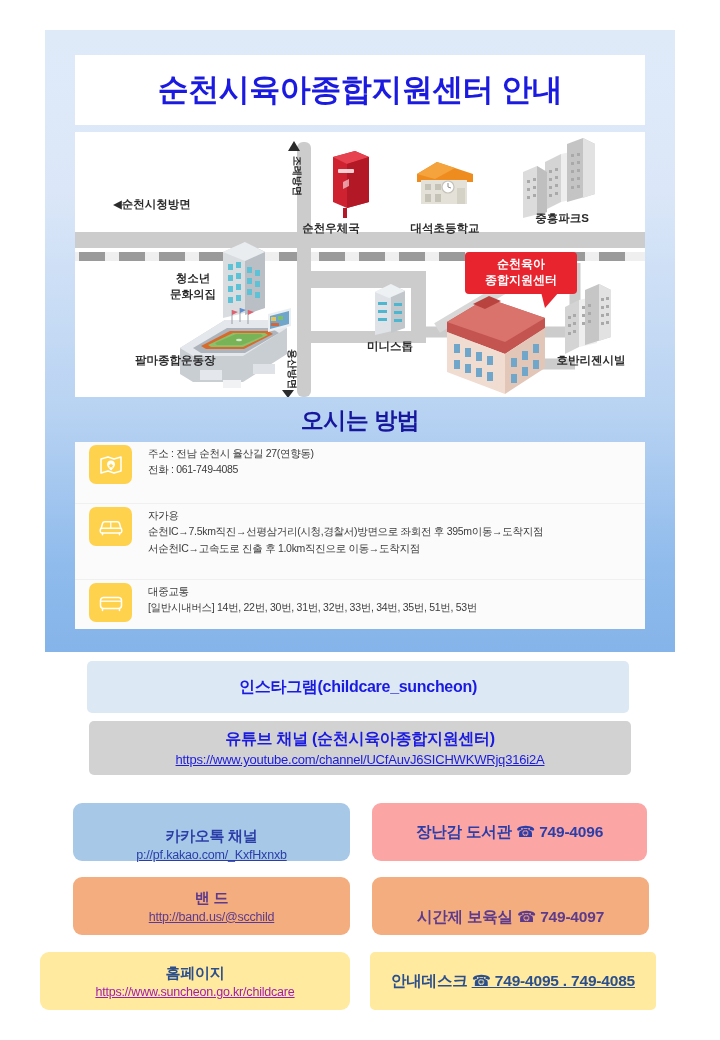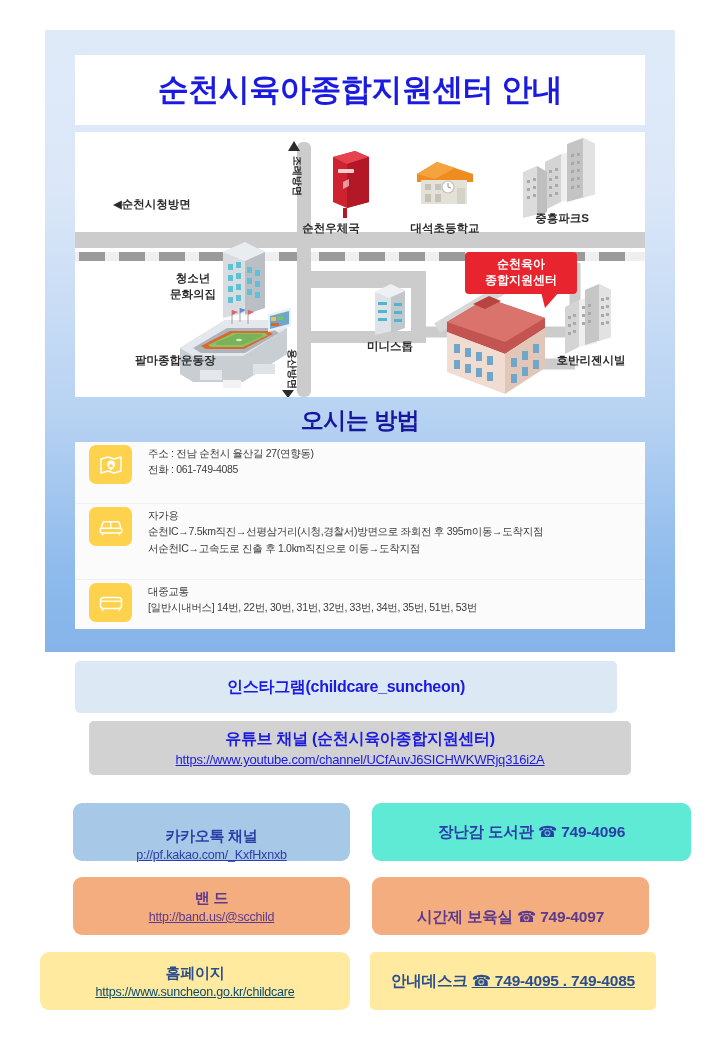--- a/index.html
+++ b/index.html
@@ -143,43 +143,43 @@
   .lbox .single {
     font-size: 15px;
     font-weight: bold;
     letter-spacing: -0.2px;
     white-space: nowrap;
   }
   .lbox .single .u { text-decoration: underline; font-weight: bold; }
 
   
   #box-instagram {
-    left: 75px; top: 661px; width: 542px; height: 52px;
+    left: 87px; top: 661px; width: 542px; height: 52px;
     background: #dde8f5; border-radius: 5px;
   }
   #box-instagram .l1 { color: #1a1ae0; font-size: 16px; }
   #box-instagram .l2 { color: #2a2a2a; font-size: 11px; }
 
   #box-youtube {
     left: 89px; top: 721px; width: 542px; height: 54px;
     background: #d2d2d2; border-radius: 5px;
   }
   #box-youtube .l1 { color: #1a1ae0; font-size: 16px; }
   #box-youtube .l2 { color: #1a1ae0; font-size: 13px; }
 
   #box-kakao {
     left: 73px; top: 803px; width: 277px; height: 58px;
     background: #a8c8e8; border-radius: 9px;
   }
   #box-kakao .l1 { color: #2b3ea8; margin-top: 24px; }
   #box-kakao .l2 { color: #2b3ea8; font-size: 12.5px; }
 
   #box-toylibrary {
-    left: 372px; top: 803px; width: 319px; height: 58px;
-    background: #5eead4; border-radius: 9px;
+    left: 372px; top: 803px; width: 275px; height: 58px;
+    background: #fca5a5; border-radius: 9px;
   }
   #box-toylibrary .single { color: #2b3ea8; font-size: 15.5px; }
 
   #box-band {
     left: 73px; top: 877px; width: 277px; height: 58px;
     background: #f3ad7e; border-radius: 9px;
   }
   #box-band .l1 { color: #5d3a8c; }
   #box-band .l2 { color: #5d3a8c; font-size: 12.5px; }
 
@@ -187,21 +187,21 @@
     left: 372px; top: 877px; width: 277px; height: 58px;
     background: #f3ad7e; border-radius: 9px;
   }
   #box-hourlycare .single { color: #5d3a8c; font-size: 15.5px; margin-top: 22px; }
 
   #box-homepage {
     left: 40px; top: 952px; width: 310px; height: 58px;
     background: #ffeaa0; border-radius: 9px;
   }
   #box-homepage .l1 { color: #2b4f8c; }
-  #box-homepage .l2 { color: #0c4a6e; font-size: 12.5px; }
+  #box-homepage .l2 { color: #a21caf; font-size: 12.5px; }
 
   #box-infodesk {
     left: 370px; top: 952px; width: 286px; height: 58px;
     background: #ffeaa0; border-radius: 5px;
   }
   #box-infodesk .single { color: #2b4f8c; font-size: 15.5px; }
 
   
   text { font-family: "Liberation Sans", "DejaVu Sans", sans-serif; }
 </style>

